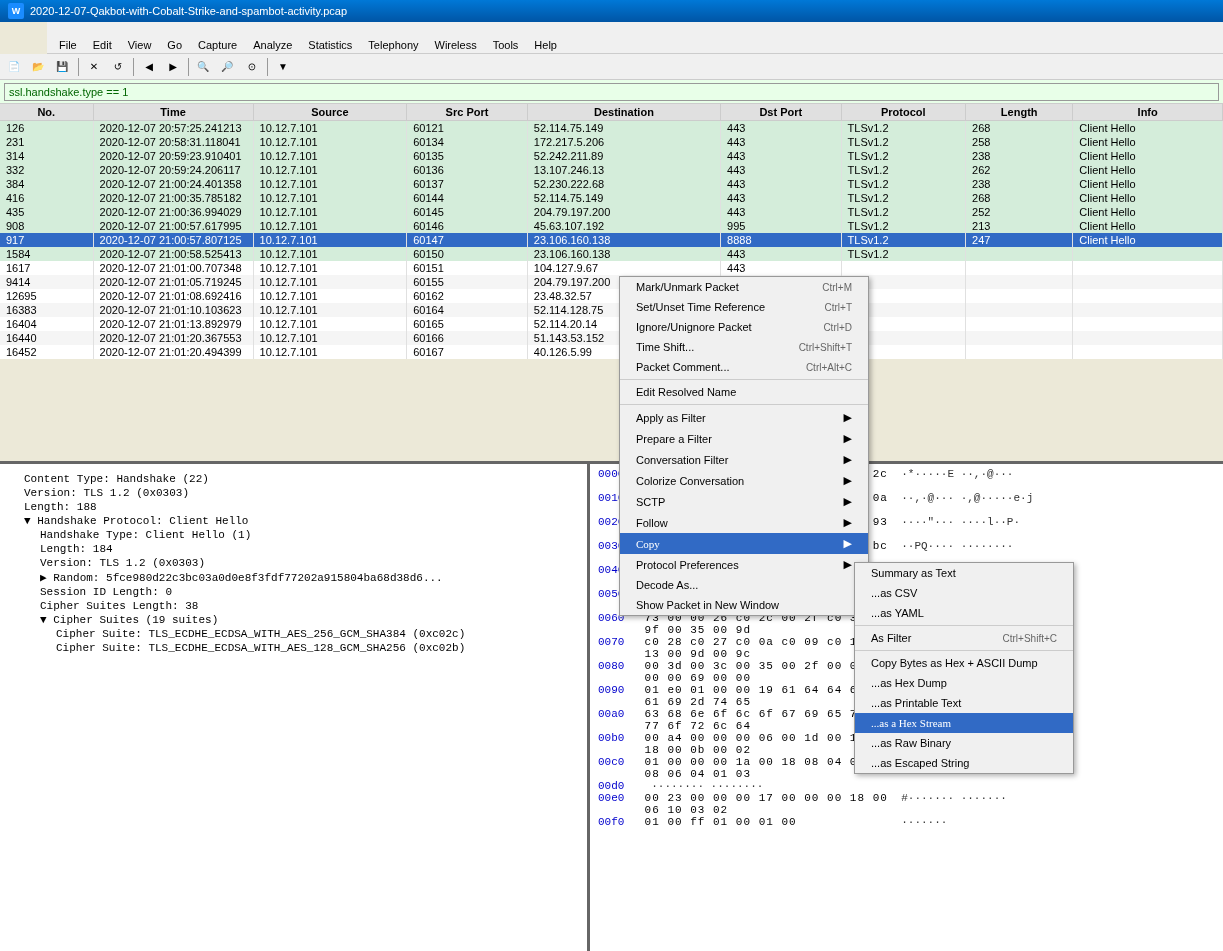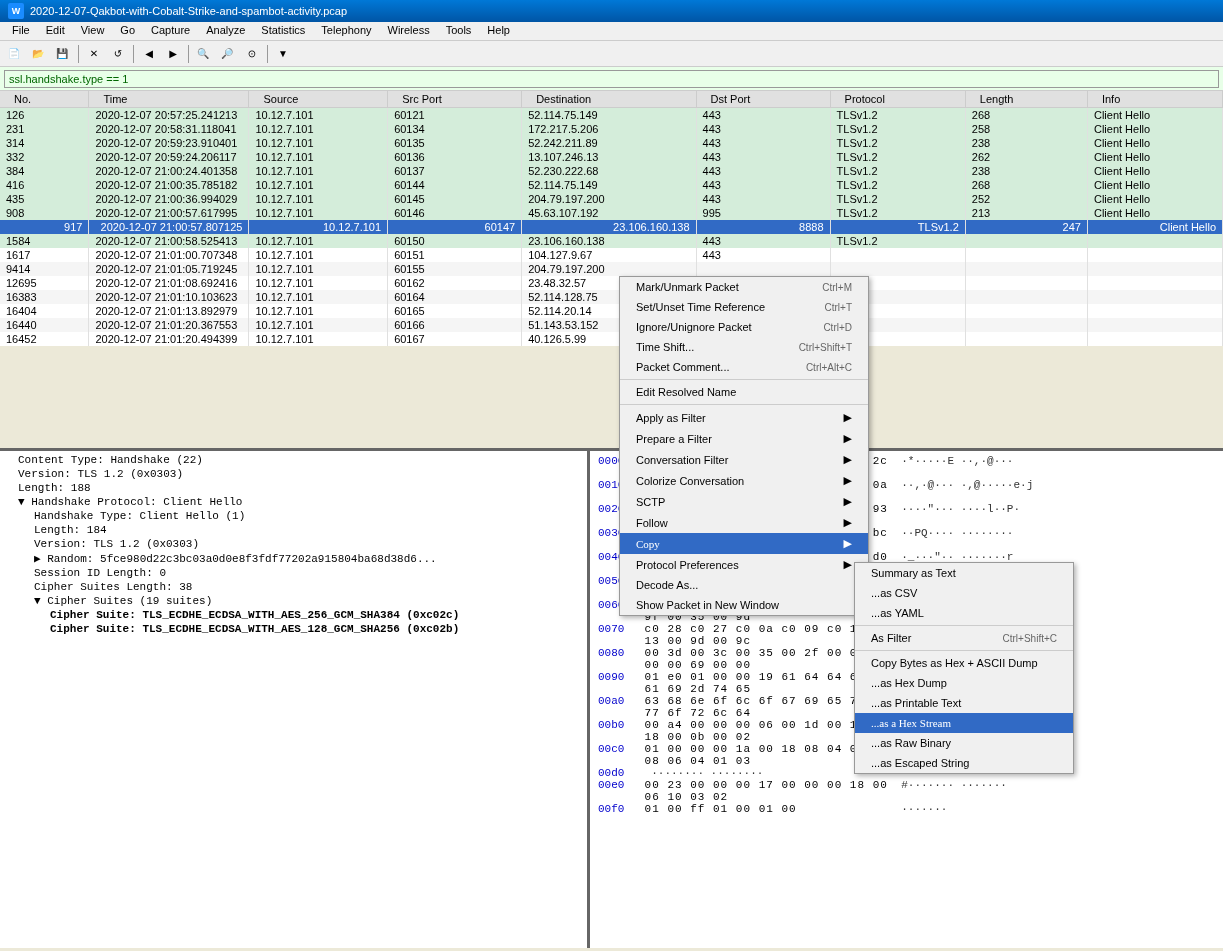--- a/index.html
+++ b/index.html
@@ -3,57 +3,57 @@
   <meta charset="utf-8">
   <style>
     * { margin: 0; padding: 0; box-sizing: border-box; }
     body { font-family: 'Segoe UI', Tahoma, Geneva, Verdana, sans-serif; font-size: 11px; background: #ece9d8; overflow: hidden; width: 1223px; height: 951px; }
     
     
     .title-bar { background: linear-gradient(to bottom, #0078d7, #0055a5); color: white; height: 22px; display: flex; align-items: center; padding: 0 8px; font-size: 11px; user-select: none; }
     .title-bar-icon { width: 16px; height: 16px; margin-right: 6px; background: #1a8cff; border-radius: 2px; display: flex; align-items: center; justify-content: center; font-size: 9px; color: white; font-weight: bold; }
     
     
-    .menu-bar { background: #f0f0f0; height: 19px; display: flex; align-items: flex-start; padding: 0 4px; border-bottom: 1px solid #ccc; }
+    .menu-bar { background: #f0f0f0; height: 32px; display: flex; align-items: flex-end; padding: 0 4px; border-bottom: 1px solid #ccc; margin-left: 47px; }
     .menu-item { padding: 2px 8px; cursor: pointer; font-size: 11px; color: #000; }
     
     
     .toolbar { background: #f0f0f0; height: 26px; display: flex; align-items: center; padding: 2px 4px; border-bottom: 1px solid #ccc; gap: 2px; }
     .toolbar-btn { width: 22px; height: 22px; display: flex; align-items: center; justify-content: center; border: 1px solid transparent; cursor: pointer; font-size: 10px; }
     .toolbar-sep { width: 1px; height: 18px; background: #999; margin: 0 2px; }
     
     
     .filter-bar { background: #e8ffe8; height: 24px; display: flex; align-items: center; padding: 0 4px; border-bottom: 1px solid #ccc; }
     .filter-input { flex: 1; height: 18px; border: 1px solid #999; padding: 0 4px; font-size: 11px; background: #e8ffe8; color: #006600; }
     
     
     .main-area { display: flex; flex-direction: column; height: calc(951px - 94px); }
     
     
     .packet-list { flex: 0 0 360px; overflow: hidden; border-bottom: 3px solid #666; }
     .packet-table { width: 100%; border-collapse: collapse; }
-    .packet-table th { background: #e0e0e0; border-right: 1px solid #ccc; border-bottom: 1px solid #ccc; padding: 2px 14px; text-align: left; font-size: 11px; font-weight: normal; white-space: nowrap; }
+    .packet-table th { background: #e0e0e0; border-right: 1px solid #ccc; border-bottom: 1px solid #ccc; padding: 2px 6px; text-align: center; font-size: 11px; font-weight: bold; white-space: nowrap; }
     .packet-table td { padding: 1px 6px; font-size: 11px; white-space: nowrap; border-right: 1px solid #e0e0e0; }
     .packet-row td { background: #ffffff; }
     .packet-row:nth-child(even) td { background: #f5f5f5; }
-    .packet-row.selected td { background: #316ac5; color: white; text-align: right; }
+    .packet-row.selected td { background: #316ac5; color: white; }
     .packet-row.tls td { background: #d4edda; }
     .packet-row.selected.tls td { background: #316ac5; color: white; }
     
     
     .detail-area { display: flex; flex: 1; }
     .detail-pane { flex: 0 0 590px; border-right: 3px solid #666; overflow: hidden; background: white; }
     .hex-pane { flex: 1; overflow: hidden; background: white; font-family: 'Courier New', monospace; font-size: 11px; }
     
     
-    .tree-view { padding: 2px; font-size: 11px; font-family: 'Courier New', monospace; }
+    .tree-view { padding: 8px; font-size: 11px; font-family: 'Courier New', monospace; }
     .tree-item { padding: 1px 2px; white-space: nowrap; }
     .tree-item.indent1 { padding-left: 16px; }
     .tree-item.indent2 { padding-left: 32px; }
-    .tree-item.indent3 { padding-left: 48px; font-weight: bold; }
+    .tree-item.indent3 { padding-left: 48px; }
     
     
     .hex-line { display: flex; padding: 0 4px; }
     .hex-offset { color: #0000cc; width: 40px; flex-shrink: 0; }
     .hex-bytes { flex: 0 0 250px; letter-spacing: 1px; }
     .hex-ascii { color: #333; }
     
     
     .context-menu { position: absolute; background: #f0f0f0; border: 1px solid #999; box-shadow: 2px 2px 5px rgba(0,0,0,0.3); min-width: 250px; z-index: 100; }
     .ctx-item { padding: 4px 16px; cursor: pointer; font-size: 11px; display: flex; justify-content: space-between; align-items: center; white-space: nowrap; }

